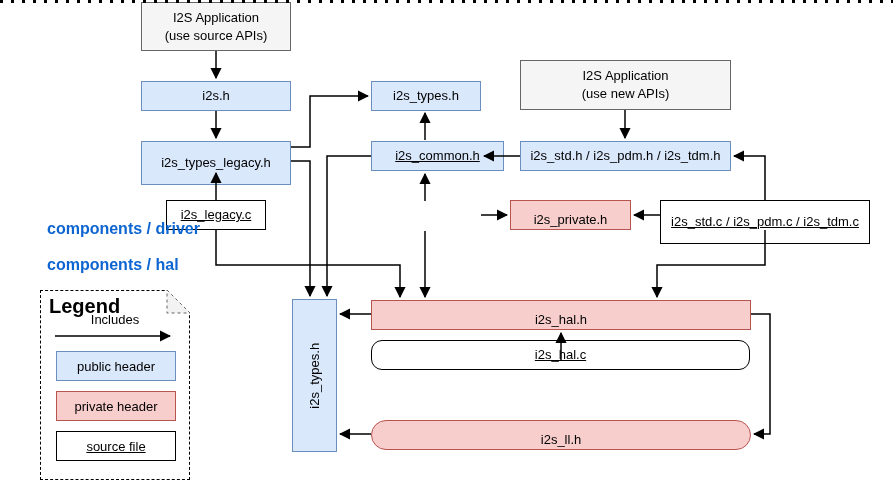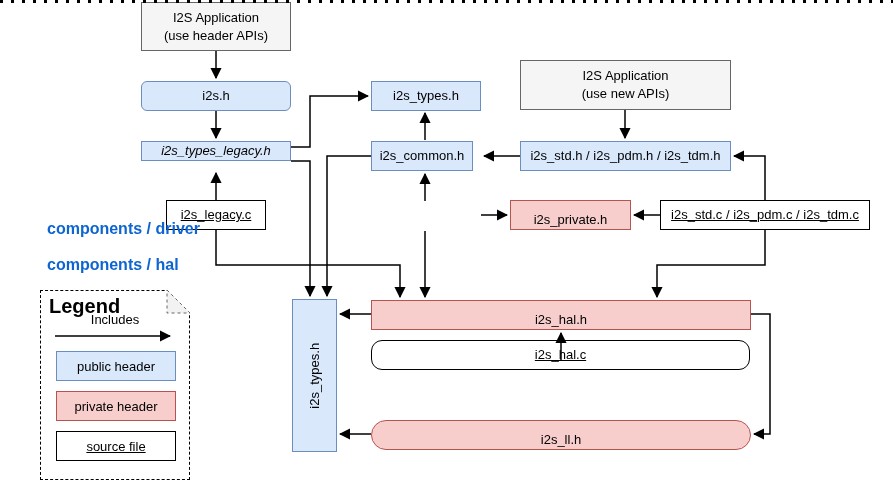--- a/index.html
+++ b/index.html
@@ -45,61 +45,61 @@
   .fold-flap { fill:#f2f2f2; stroke:#666; stroke-dasharray:3 3; stroke-width:1px; }
 </style>
 </head>
 <body>
 
 <div id="canvas">
 
   <div class="node gray" style="left:141px; top:2px; width:150px; height:49px;">
     <div>
       <div>I2S Application</div>
-      <div>(use header APIs)</div>
+      <div>(use source APIs)</div>
     </div>
   </div>
 
-  <div class="node blue" style="left:141px; top:81px; width:150px; height:30px;border-radius:6px;">
+  <div class="node blue" style="left:141px; top:81px; width:150px; height:30px;">
     <span>i2s.h</span>
   </div>
 
-  <div class="node blue" style="left:141px; top:141px; width:150px; height:20px;font-style:italic;">
+  <div class="node blue" style="left:141px; top:141px; width:150px; height:44px;">
     <span>i2s_types_legacy.h</span>
   </div>
 
   <div class="node white" style="left:166px; top:200px; width:100px; height:30px;">
     <span>i2s_legacy.c</span>
   </div>
 
   <div class="node blue" style="left:371px; top:81px; width:110px; height:30px;">
     <span>i2s_types.h</span>
   </div>
 
-  <div class="node blue" style="left:371px; top:141px; width:102px; height:30px;">
+  <div class="node blue" style="left:371px; top:141px; width:133px; height:30px;text-decoration:underline;">
     <span>i2s_common.h</span>
   </div>
 
 
   <div class="node gray" style="left:520px; top:60px; width:211px; height:50px;">
     <div>
       <div>I2S Application</div>
       <div>(use new APIs)</div>
     </div>
   </div>
 
   <div class="node blue" style="left:520px; top:141px; width:211px; height:30px;">
     <span>i2s_std.h / i2s_pdm.h / i2s_tdm.h</span>
   </div>
 
   <div class="node pink" style="left:510px; top:200px; width:121px; height:30px;">
     <span>i2s_private.h</span>
   </div>
 
-  <div class="node white" style="left:660px; top:200px; width:210px; height:30px;">
+  <div class="node white" style="left:660px; top:200px; width:210px; height:44px;">
     <span>i2s_std.c / i2s_pdm.c / i2s_tdm.c</span>
   </div>
 
   <div class="section-label" style="left:7px; top:220px;">components / driver</div>
   <div id="divider"></div>
   <div class="section-label" style="left:7px; top:256px;">components / hal</div>
 
   <div class="node blue vnode" style="left:292px; top:299px; width:45px; height:153px;">
     <span>i2s_types.h</span>
   </div>

